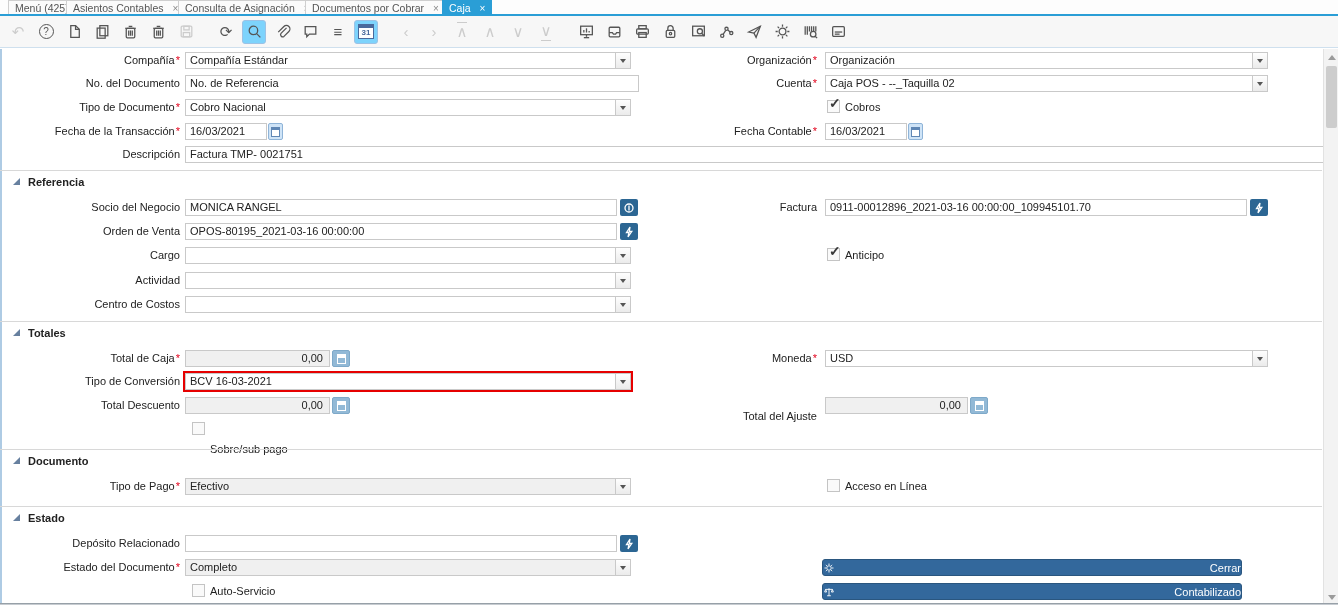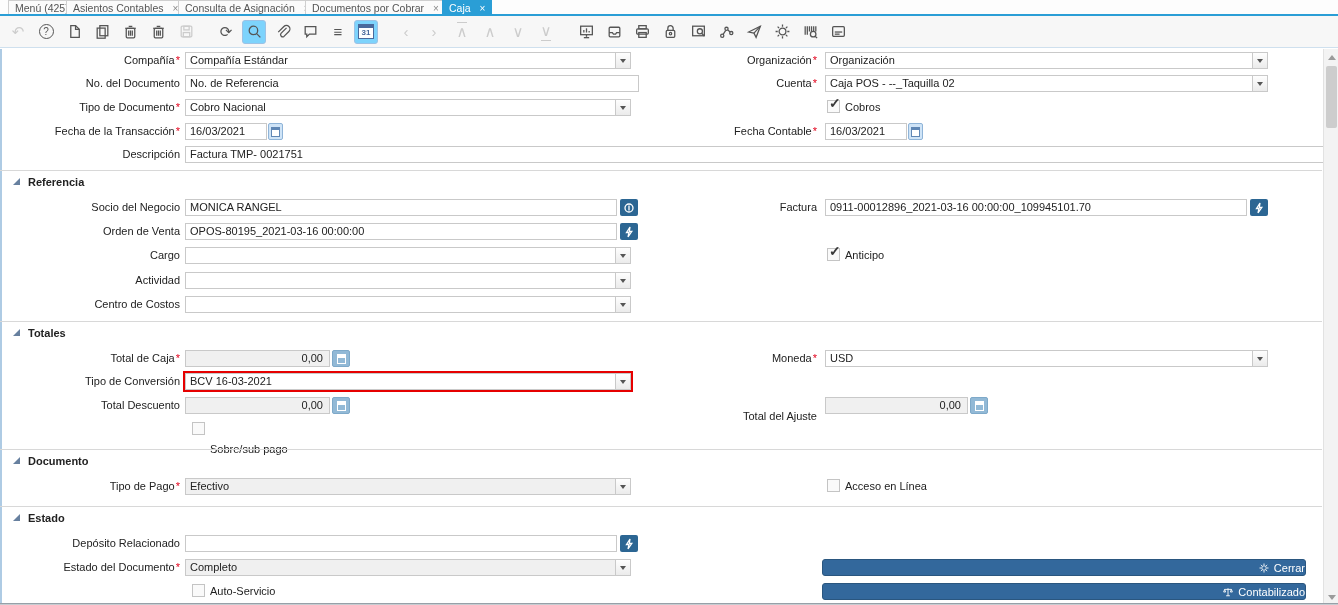--- a/index.html
+++ b/index.html
@@ -60,22 +60,22 @@
   .dateglyph { width:9px; height:10px; border:1.1px solid #5f87b5; border-top:3px solid #5f87b5; background:#fff; }
 
   .chk { position:absolute; width:13px; height:13px; background:#fafafa; border:1px solid #c4c4c4; }
   .chk .mark { position:absolute; left:1px; top:-6px; font-size:14px; font-weight:bold; color:#3a3a3a; }
   .chklbl { position:absolute; height:15px; line-height:15px; font-size:11px; color:#222; white-space:nowrap; }
 
   .divider { position:absolute; left:0; width:1322px; border-top:1px solid #d8d8d8; }
   .sechdr { position:absolute; left:28px; height:13px; line-height:13px; font-size:11px; font-weight:bold; color:#222; }
   .sectri { position:absolute; left:13px; width:0; height:0; border-bottom:7px solid #67809f; border-left:7px solid transparent; }
 
-  .action-btn { position:absolute; left:822px; width:484px; height:17px; background:#33689c; border:1px solid #2a567f;
-                border-radius:3px; color:#fff; font-size:11px; display:flex; align-items:center; justify-content:flex-end; gap:4px; }
+  .action-btn { position:absolute; left:822px; width:420px; height:17px; background:#33689c; border:1px solid #2a567f;
+                border-radius:3px; color:#fff; font-size:11px; display:flex; align-items:center; justify-content:space-between; gap:4px; }
   .action-btn svg { width:12px; height:12px; stroke:#fff; fill:none; stroke-width:1.2; }
 
   
   .sbar { position:absolute; right:0; top:49px; width:15px; height:556px; background:#f3f3f3; border-left:1px solid #e2e2e2; }
   .sbar .up, .sbar .down { position:absolute; left:0; width:15px; height:15px; display:flex; align-items:center; justify-content:center; }
   .sbar .up { top:0; } .sbar .down { bottom:0; }
   .tri-up { width:0; height:0; border:4px solid transparent; border-bottom:5px solid #9b9b9b; margin-bottom:3px; }
   .tri-down { width:0; height:0; border:4px solid transparent; border-top:5px solid #9b9b9b; margin-top:3px; }
   .thumb { position:absolute; left:2px; top:17px; width:11px; height:62px; background:#cdcdcd; border-radius:2px; }
 

